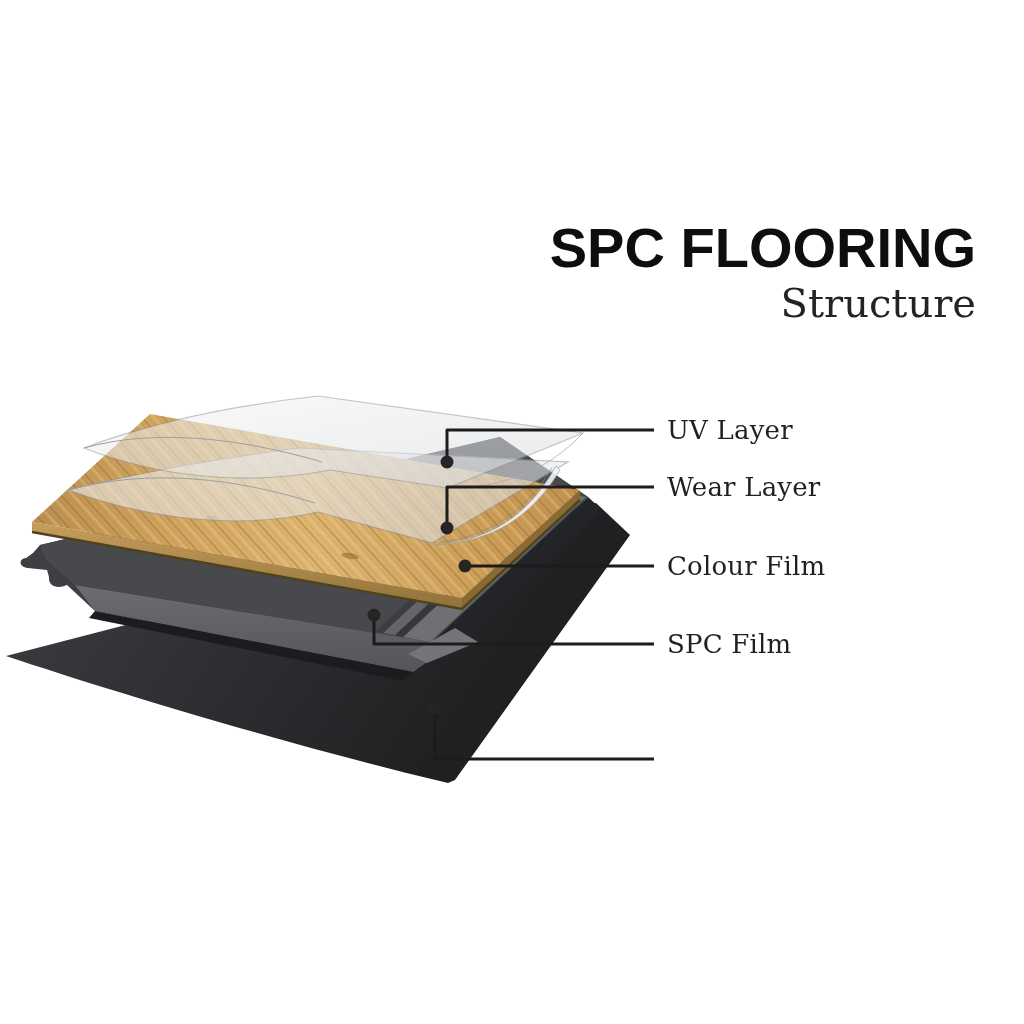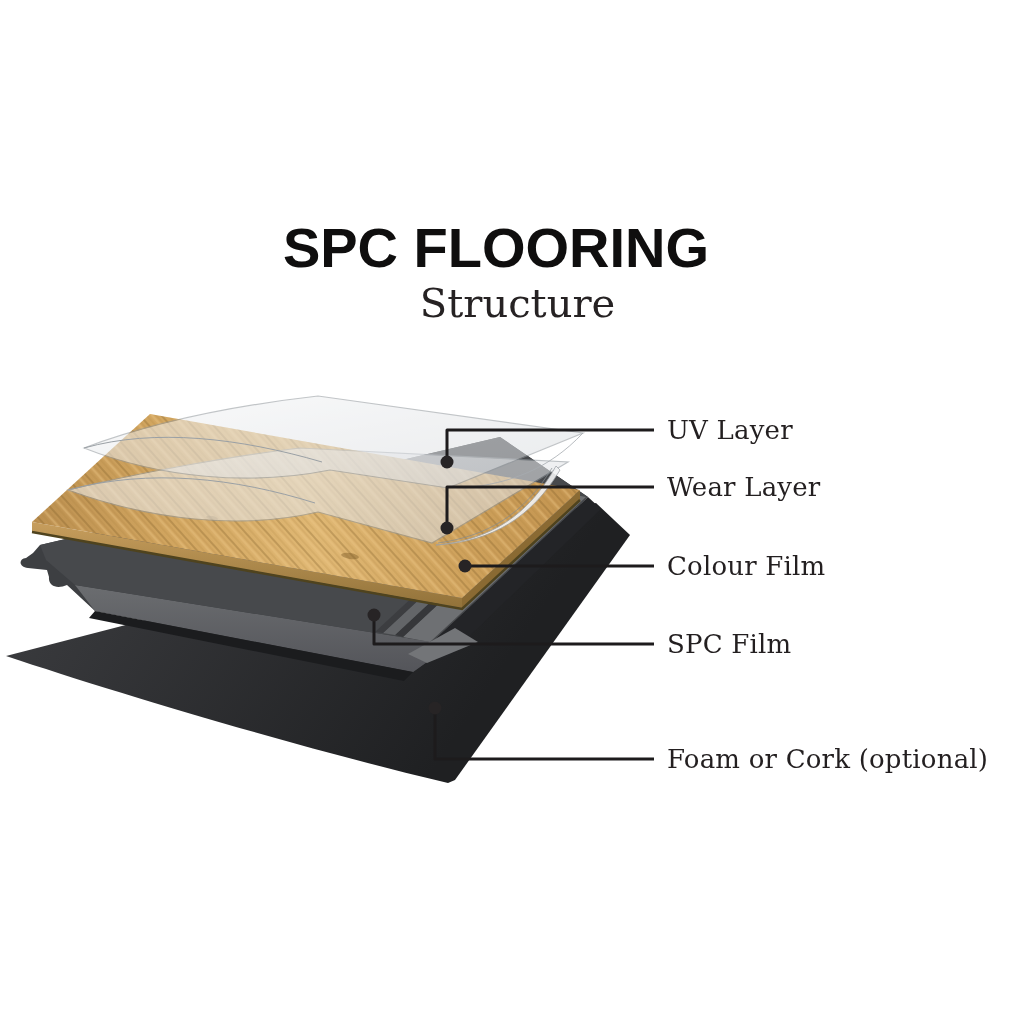--- a/index.html
+++ b/index.html
@@ -1,20 +1,20 @@
 <!DOCTYPE html>
 <html><head>
 <meta charset="utf-8">
 <style>
   html,body{margin:0;padding:0;background:#ffffff;}
   .stage{
     position:relative;width:1024px;height:1024px;overflow:hidden;
     background:#ffffff;font-family:"Liberation Sans",sans-serif;
   }
-  .header{position:absolute;top:218px;left:8px;width:976px;text-align:center;}
+  .header{position:absolute;top:218px;left:0;width:976px;text-align:right;}
   .header h1{
     margin:0;font-family:"Liberation Sans",sans-serif;font-weight:700;
     font-size:56px;line-height:60px;letter-spacing:0px;color:#0f0e0e;
   }
   .subtitle{
     margin-top:2px;font-family:"DejaVu Serif","Liberation Serif",serif;
     font-weight:400;font-size:40px;line-height:46px;color:#262223;padding-left:43px;
   }
   .diagram-svg{position:absolute;left:0;top:0;}
   .layer-label{
@@ -131,15 +131,14 @@
       <circle cx="465" cy="566" r="6.5"></circle>
       <circle cx="374" cy="615" r="6.5"></circle>
       <circle cx="435" cy="708" r="6.5"></circle>
     </g>
   </svg>
 
   <div class="layer-label" style="top:430px">UV Layer</div>
   <div class="layer-label" style="top:566px">Colour Film</div>
   <div class="layer-label" style="top:487px">Wear Layer</div>
   <div class="layer-label" style="top:644px">SPC Film</div>
-  <div class="layer-label" style="top:759px">Foam or Cork (optional)</div>
 
 </div>
 
 </body></html>

